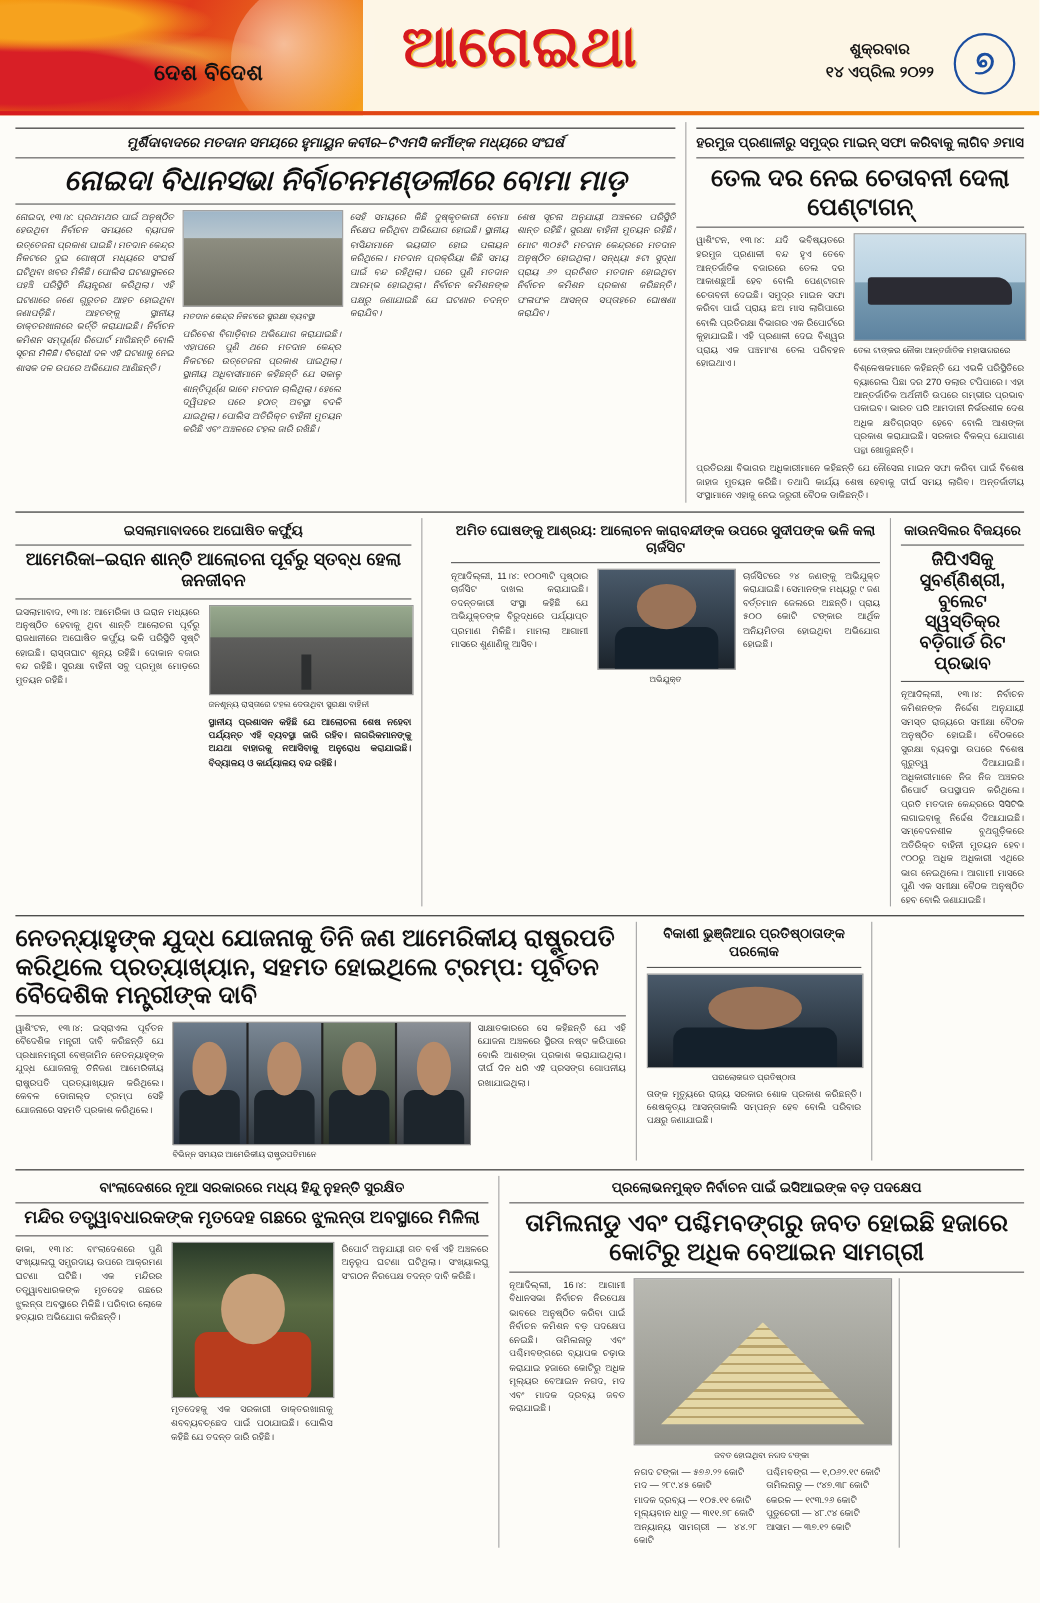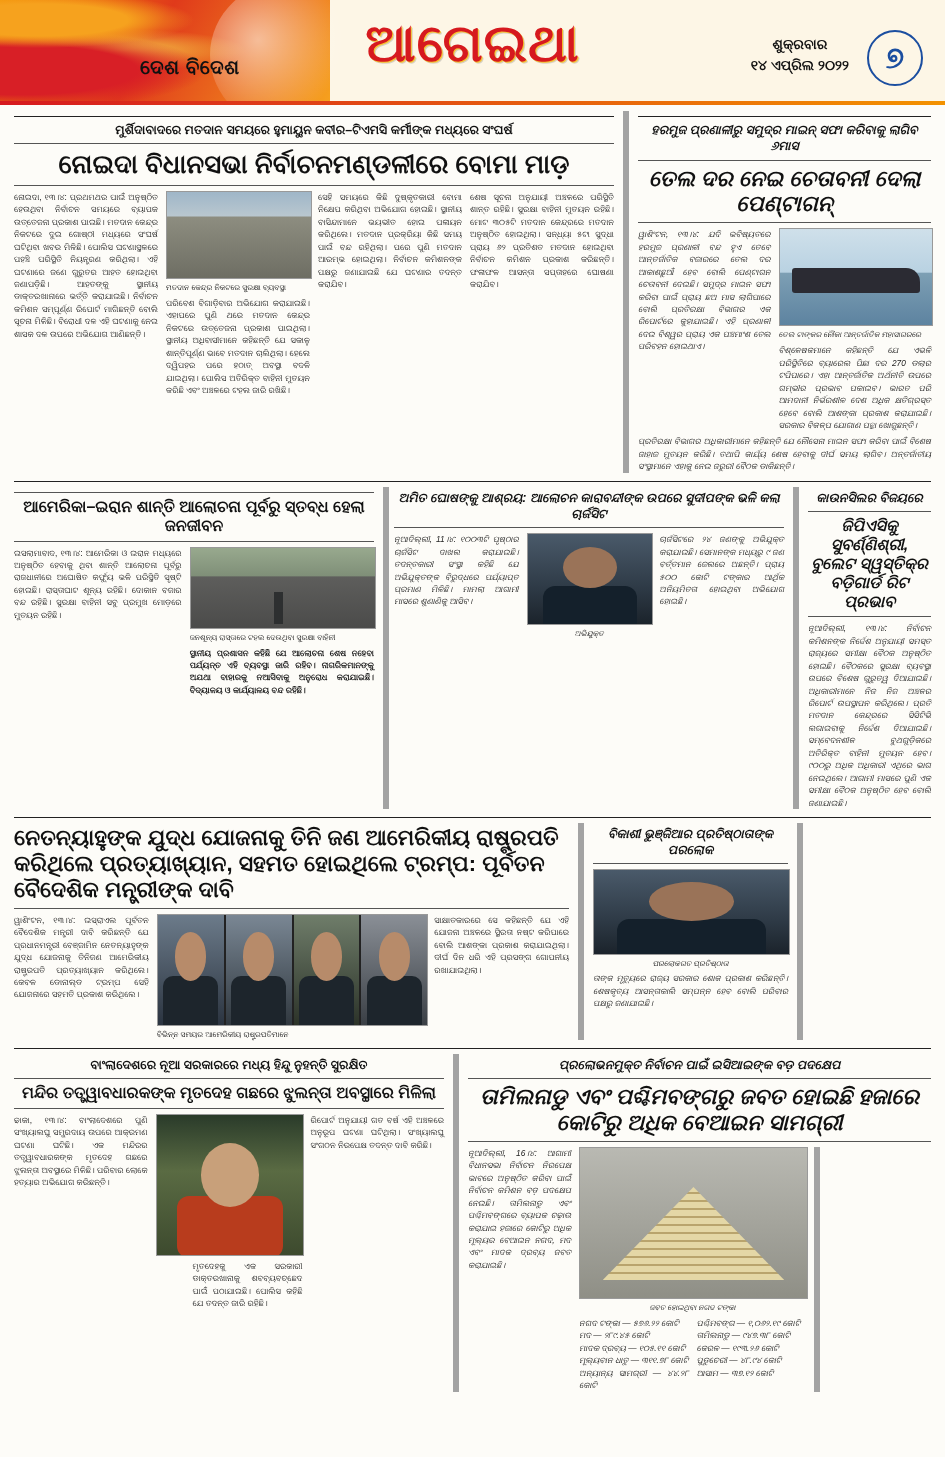--- a/index.html
+++ b/index.html
@@ -35,21 +35,21 @@
   .hr.thin{border-top:.8px solid #555;}
   .kicker{font-size:12.5px;font-weight:bold;text-align:center;line-height:1.3;margin:3px 0 2px;}
   .headline{font-size:26px;font-weight:bold;text-align:center;line-height:1.18;margin:2px 0 5px;
     font-family:"Liberation Sans",sans-serif;}
   .headline.h2{font-size:22px;}
   .headline.h3{font-size:16px;}
   .headline.h4{font-size:16px;}
   .body{font-size:8.3px;line-height:1.5;text-align:justify;color:#1a1a1a;hyphens:auto;}
   .col{min-width:0;}
   .grid{display:flex;gap:9px;}
-  .vline{border-left:6px solid #a3a3a3;font-style:italic;}
+  .vline{border-left:1px solid #a3a3a3;}
   .photo{width:100%;background:#c9c9c9;border:1px solid #999;display:block;}
   .cap{font-size:7.6px;line-height:1.45;text-align:justify;margin-top:3px;}
 
   
   .ph-street{background:
       linear-gradient(180deg,#9fb6c8 0%, #b9c7cf 28%, #8d8d80 29%, #6e6e63 100%);}
   .ph-ship{background:
       linear-gradient(180deg,#cfe0ea 0%, #b9d2e2 45%, #7d9fb4 46%, #5d83a0 100%);position:relative;overflow:hidden;}
   .ph-ship:after{content:"";position:absolute;left:8%;top:40%;width:84%;height:26%;background:#2b2b33;border-radius:3px 14px 3px 3px;}
   .ph-road{background:linear-gradient(180deg,#98a98e 0%,#7f8f78 35%,#5e5e5c 36%,#4b4b4a 100%);position:relative;overflow:hidden;}
@@ -86,21 +86,21 @@
     <div>୧୪ ଏପ୍ରିଲ ୨୦୨୨</div>
   </div>
   <div class="mast-page">୭</div>
   <div class="mast-rule"></div>
 </div>
 
 <div class="page">
 
   <div class="grid">
 
-    <div class="col" style="flex:0 0 600px;">
+    <div class="col" style="flex:0 0 600px;font-style:italic;">
       <hr class="hr">
       <div class="kicker">ମୁର୍ଶିଦାବାଦରେ ମତଦାନ ସମୟରେ ହୁମାୟୁନ କବୀର–ଟିଏମସି କର୍ମୀଙ୍କ ମଧ୍ୟରେ ସଂଘର୍ଷ</div>
       <hr class="hr thin">
       <div class="headline">ନୋଇଦା ବିଧାନସଭା ନିର୍ବାଚନମଣ୍ଡଳୀରେ ବୋମା ମାଡ଼</div>
       <hr class="hr thin">
       <div class="grid" style="gap:8px;">
         <div class="col" style="flex:1;">
           <div class="body">ନୋଇଦା, ୧୩।୪: ପ୍ରଥମଥର ପାଇଁ ଅନୁଷ୍ଠିତ ହେଉଥିବା ନିର୍ବାଚନ ସମୟରେ ବ୍ୟାପକ ଉତ୍ତେଜନା ପ୍ରକାଶ ପାଇଛି। ମତଦାନ କେନ୍ଦ୍ର ନିକଟରେ ଦୁଇ ଗୋଷ୍ଠୀ ମଧ୍ୟରେ ସଂଘର୍ଷ ଘଟିଥିବା ଖବର ମିଳିଛି। ପୋଲିସ ଘଟଣାସ୍ଥଳରେ ପହଞ୍ଚି ପରିସ୍ଥିତି ନିୟନ୍ତ୍ରଣ କରିଥିଲା। ଏହି ଘଟଣାରେ ଜଣେ ଗୁରୁତର ଆହତ ହୋଇଥିବା ଜଣାପଡ଼ିଛି। ଆହତଙ୍କୁ ସ୍ଥାନୀୟ ଡାକ୍ତରଖାନାରେ ଭର୍ତ୍ତି କରାଯାଇଛି। ନିର୍ବାଚନ କମିଶନ ସମ୍ପୂର୍ଣ୍ଣ ରିପୋର୍ଟ ମାଗିଛନ୍ତି ବୋଲି ସୂଚନା ମିଳିଛି। ବିରୋଧୀ ଦଳ ଏହି ଘଟଣାକୁ ନେଇ ଶାସକ ଦଳ ଉପରେ ଅଭିଯୋଗ ଆଣିଛନ୍ତି।</div>
         </div>
         <div class="col" style="flex:1;">
@@ -135,36 +135,37 @@
       </div>
       <div class="body" style="margin-top:4px;">ପ୍ରତିରକ୍ଷା ବିଭାଗର ଅଧିକାରୀମାନେ କହିଛନ୍ତି ଯେ ନୌସେନା ମାଇନ ସଫା କରିବା ପାଇଁ ବିଶେଷ ଜାହାଜ ମୁତୟନ କରିଛି। ତଥାପି କାର୍ଯ୍ୟ ଶେଷ ହେବାକୁ ଦୀର୍ଘ ସମୟ ଲାଗିବ। ଅନ୍ତର୍ଜାତୀୟ ସଂସ୍ଥାମାନେ ଏହାକୁ ନେଇ ଜରୁରୀ ବୈଠକ ଡାକିଛନ୍ତି।</div>
     </div>
   </div>
 
   <hr class="hr" style="margin-top:8px;">
 
   <div class="grid">
 
     <div class="col" style="flex:0 0 360px;">
+      <div class="kicker">ଇସଲାମାବାଦରେ ଅଘୋଷିତ କର୍ଫ୍ୟୁ</div>
       <hr class="hr thin">
       <div class="headline h3">ଆମେରିକା–ଇରାନ ଶାନ୍ତି ଆଲୋଚନା ପୂର୍ବରୁ ସ୍ତବ୍ଧ ହେଲା ଜନଜୀବନ</div>
       <hr class="hr thin">
       <div class="grid" style="gap:8px;">
         <div class="col" style="flex:1;">
           <div class="body">ଇସଲାମାବାଦ, ୧୩।୪: ଆମେରିକା ଓ ଇରାନ ମଧ୍ୟରେ ଅନୁଷ୍ଠିତ ହେବାକୁ ଥିବା ଶାନ୍ତି ଆଲୋଚନା ପୂର୍ବରୁ ରାଜଧାନୀରେ ଅଘୋଷିତ କର୍ଫ୍ୟୁ ଭଳି ପରିସ୍ଥିତି ସୃଷ୍ଟି ହୋଇଛି। ରାସ୍ତାଘାଟ ଶୂନ୍ୟ ରହିଛି। ଦୋକାନ ବଜାର ବନ୍ଦ ରହିଛି। ସୁରକ୍ଷା ବାହିନୀ ସବୁ ପ୍ରମୁଖ ମୋଡ଼ରେ ମୁତୟନ ରହିଛି।</div>
         </div>
         <div class="col" style="flex:1.1;">
           <div class="photo ph-road" style="height:80px;"></div>
           <div class="cap">ଜନଶୂନ୍ୟ ରାସ୍ତାରେ ଟହଲ ଦେଉଥିବା ସୁରକ୍ଷା ବାହିନୀ</div>
           <div class="body" style="margin-top:4px;font-weight:bold;">ସ୍ଥାନୀୟ ପ୍ରଶାସନ କହିଛି ଯେ ଆଲୋଚନା ଶେଷ ନହେବା ପର୍ଯ୍ୟନ୍ତ ଏହି ବ୍ୟବସ୍ଥା ଜାରି ରହିବ। ନାଗରିକମାନଙ୍କୁ ଅଯଥା ବାହାରକୁ ନଆସିବାକୁ ଅନୁରୋଧ କରାଯାଇଛି। ବିଦ୍ୟାଳୟ ଓ କାର୍ଯ୍ୟାଳୟ ବନ୍ଦ ରହିଛି।</div>
         </div>
       </div>
     </div>
 
-    <div class="col vline" style="flex:0 0 390px;padding-left:5px;">
+    <div class="col vline" style="flex:0 0 390px;padding-left:26px;">
       <div class="kicker">ଅମିତ ଘୋଷଙ୍କୁ ଆଶ୍ରୟ: ଆଲୋଚନ କାରାବନ୍ଦୀଙ୍କ ଉପରେ ସୁଦୀପଙ୍କ ଭଳି କଲା ଚାର୍ଜସିଟ</div>
       <hr class="hr thin">
       <div class="grid" style="gap:8px;">
         <div class="col" style="flex:1;">
           <div class="body">ନୂଆଦିଲ୍ଲୀ, 11।୪: ୧୦୦୩ଟି ପୃଷ୍ଠାର ଚାର୍ଜସିଟ ଦାଖଲ କରାଯାଇଛି। ତଦନ୍ତକାରୀ ସଂସ୍ଥା କହିଛି ଯେ ଅଭିଯୁକ୍ତଙ୍କ ବିରୁଦ୍ଧରେ ପର୍ଯ୍ୟାପ୍ତ ପ୍ରମାଣ ମିଳିଛି। ମାମଲା ଆଗାମୀ ମାସରେ ଶୁଣାଣିକୁ ଆସିବ।</div>
         </div>
         <div class="col" style="flex:1;">
           <div class="photo ph-portrait" style="height:90px;"></div>
           <div class="cap lbl-center">ଅଭିଯୁକ୍ତ</div>
         </div>
@@ -183,21 +184,21 @@
     </div>
   </div>
 
   <hr class="hr" style="margin-top:8px;">
 
   <div class="grid">
 
     <div class="col" style="flex:0 0 555px;">
       <div class="headline h2" style="text-align:left;">ନେତନ୍ୟାହୁଙ୍କ ଯୁଦ୍ଧ ଯୋଜନାକୁ ତିନି ଜଣ ଆମେରିକୀୟ ରାଷ୍ଟ୍ରପତି କରିଥିଲେ ପ୍ରତ୍ୟାଖ୍ୟାନ, ସହମତ ହୋଇଥିଲେ ଟ୍ରମ୍ପ: ପୂର୍ବତନ ବୈଦେଶିକ ମନ୍ତ୍ରୀଙ୍କ ଦାବି</div>
       <hr class="hr thin">
-      <div class="grid" style="gap:8px;">
+      <div class="grid" style="gap:8px;font-family:Liberation Serif, serif;">
         <div class="col" style="flex:1;">
           <div class="body">ୱାଶିଂଟନ, ୧୩।୪: ଇସ୍ରାଏଲ ପୂର୍ବତନ ବୈଦେଶିକ ମନ୍ତ୍ରୀ ଦାବି କରିଛନ୍ତି ଯେ ପ୍ରଧାନମନ୍ତ୍ରୀ ବେଞ୍ଜାମିନ ନେତନ୍ୟାହୁଙ୍କ ଯୁଦ୍ଧ ଯୋଜନାକୁ ତିନିଜଣ ଆମେରିକୀୟ ରାଷ୍ଟ୍ରପତି ପ୍ରତ୍ୟାଖ୍ୟାନ କରିଥିଲେ। କେବଳ ଡୋନାଲ୍ଡ ଟ୍ରମ୍ପ ସେହି ଯୋଜନାରେ ସହମତି ପ୍ରକାଶ କରିଥିଲେ।</div>
         </div>
         <div class="col" style="flex:2;">
           <div class="photo ph-leaders" style="height:110px;">
             <div class="lead1"></div>
             <div class="lead2"></div>
             <div class="lead3"></div>
             <div class="lead4"></div>
           </div>
@@ -230,21 +231,21 @@
       <div class="kicker">ବାଂଲାଦେଶରେ ନୂଆ ସରକାରରେ ମଧ୍ୟ ହିନ୍ଦୁ ନୁହନ୍ତି ସୁରକ୍ଷିତ</div>
       <hr class="hr thin">
       <div class="headline h3">ମନ୍ଦିର ତତ୍ତ୍ୱାବଧାରକଙ୍କ ମୃତଦେହ ଗଛରେ ଝୁଲନ୍ତା ଅବସ୍ଥାରେ ମିଳିଲା</div>
       <hr class="hr thin">
       <div class="grid" style="gap:8px;">
         <div class="col" style="flex:1;">
           <div class="body">ଢାକା, ୧୩।୪: ବାଂଲାଦେଶରେ ପୁଣି ସଂଖ୍ୟାଲଘୁ ସମ୍ପ୍ରଦାୟ ଉପରେ ଆକ୍ରମଣ ଘଟଣା ଘଟିଛି। ଏକ ମନ୍ଦିରର ତତ୍ତ୍ୱାବଧାରକଙ୍କ ମୃତଦେହ ଗଛରେ ଝୁଲନ୍ତା ଅବସ୍ଥାରେ ମିଳିଛି। ପରିବାର ଲୋକେ ହତ୍ୟାର ଅଭିଯୋଗ କରିଛନ୍ତି।</div>
         </div>
         <div class="col" style="flex:1.1;">
           <div class="photo ph-baba" style="height:140px;"></div>
-          <div class="body" style="margin-top:4px;margin-left:37px;">ମୃତଦେହକୁ ଏକ ସରକାରୀ ଡାକ୍ତରଖାନାକୁ ଶବବ୍ୟବଚ୍ଛେଦ ପାଇଁ ପଠାଯାଇଛି। ପୋଲିସ କହିଛି ଯେ ତଦନ୍ତ ଜାରି ରହିଛି।</div>
+          <div class="body" style="margin-top:4px;">ମୃତଦେହକୁ ଏକ ସରକାରୀ ଡାକ୍ତରଖାନାକୁ ଶବବ୍ୟବଚ୍ଛେଦ ପାଇଁ ପଠାଯାଇଛି। ପୋଲିସ କହିଛି ଯେ ତଦନ୍ତ ଜାରି ରହିଛି।</div>
         </div>
         <div class="col" style="flex:1;">
           <div class="body">ରିପୋର୍ଟ ଅନୁଯାୟୀ ଗତ ବର୍ଷ ଏହି ଅଞ୍ଚଳରେ ଅନୁରୂପ ଘଟଣା ଘଟିଥିଲା। ସଂଖ୍ୟାଲଘୁ ସଂଗଠନ ନିରପେକ୍ଷ ତଦନ୍ତ ଦାବି କରିଛି।</div>
         </div>
       </div>
     </div>
 
     <div class="col vline" style="flex:1;padding-left:9px;">
       <div class="kicker">ପ୍ରଲୋଭନମୁକ୍ତ ନିର୍ବାଚନ ପାଇଁ ଇସିଆଇଙ୍କ ବଡ଼ ପଦକ୍ଷେପ</div>
       <hr class="hr thin">

